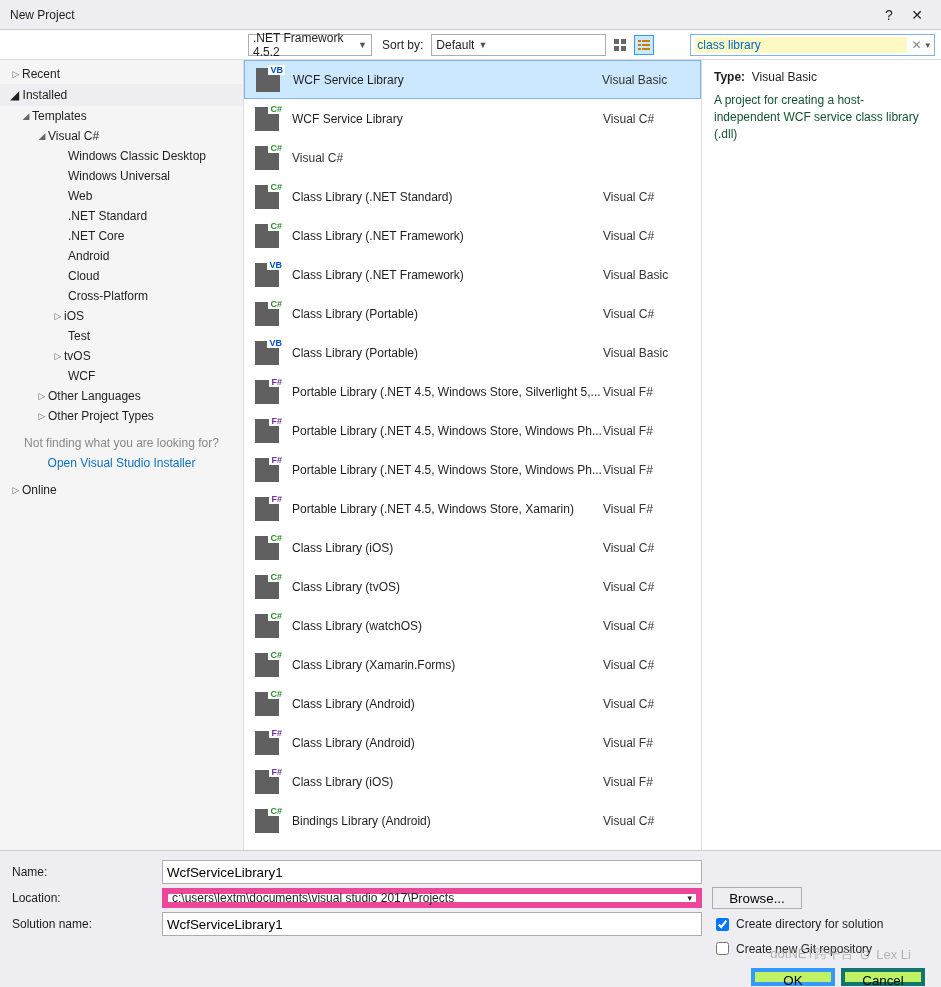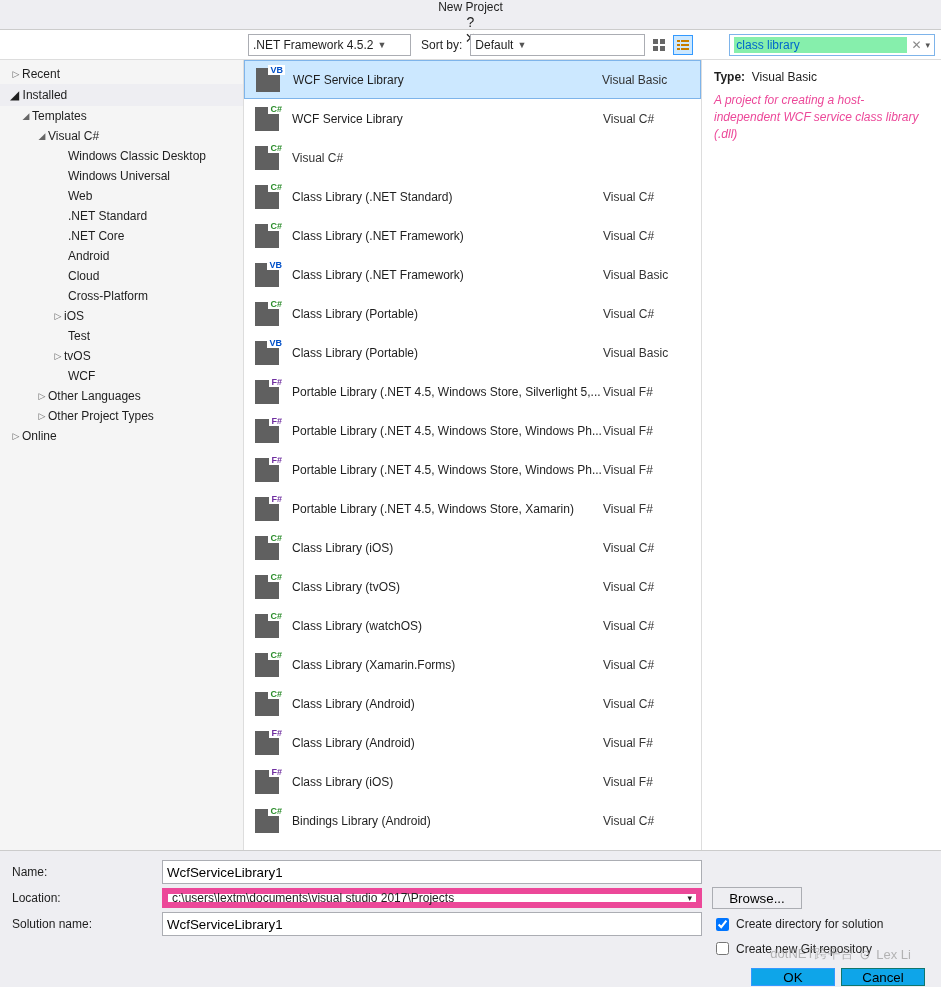--- a/index.html
+++ b/index.html
@@ -1,30 +1,30 @@
 <!DOCTYPE html>
 <html><head>
 <meta charset="utf-8">
 <style>
 * { box-sizing: border-box; font-family: "Segoe UI", Tahoma, sans-serif; }
 body { margin: 0; background: #fff; font-size: 12px; color: #1e1e1e; width: 941px; height: 987px; overflow: hidden; position: relative; }
-.titlebar { height: 30px; background: #eeeef2; display: flex; align-items: center; padding: 0 10px; border-bottom: 1px solid #ccc; flex-direction: column; }
+.titlebar { height: 30px; background: #eeeef2; display: flex; align-items: center; padding: 0 10px; border-bottom: 1px solid #ccc; }
 .titlebar .title { flex: 1; font-size: 12px; }
 .titlebar .btn { width: 28px; text-align: center; font-size: 14px; cursor: pointer; }
 .toolbar { height: 30px; display: flex; align-items: center; padding: 0 6px; gap: 4px; border-bottom: 1px solid #ddd; }
 .toolbar .spacer-left { width: 238px; }
 .dropdown { border: 1px solid #abadb3; height: 22px; display: flex; align-items: center; padding: 0 4px; background: #fff; }
 .dropdown .dd-arrow { margin-left: 4px; font-size: 9px; color: #555; }
-.fw-dd { width: 163px; }
+.fw-dd { width: 124px; }
 .sort-dd { width: 175px; }
 .sort-lbl { margin: 0 4px 0 6px; }
 .view-btn { width: 20px; height: 20px; display: flex; align-items: center; justify-content: center; border: 1px solid transparent; }
 .view-btn.sel { border-color: #3399ff; background: #cce8ff; }
 .searchbox { flex: 1; border: 1px solid #7eb4ea; height: 22px; display: flex; align-items: center; padding: 0 4px; margin-left: 6px; }
-.searchbox input { border: none; outline: none; flex: 1; font-size: 12px; color: #0066cc; background: #86efac; padding: 1px 2px; }
+.searchbox input { border: none; outline: none; flex: 1; font-size: 12px; color: #0066cc; background: #fef9c3; padding: 1px 2px; }
 .searchbox .x { color: #888; cursor: pointer; padding: 0 4px; }
 .searchbox .dd-arrow { font-size: 9px; color: #555; }
 .main { display: flex; height: 790px; }
 .sidebar { width: 244px; background: #f5f5f5; border-right: 1px solid #ddd; padding-top: 4px; overflow: hidden; }
 .side-item { padding: 3px 6px 3px 10px; display: flex; align-items: center; cursor: pointer; }
 .side-item .exp { width: 12px; display: inline-block; text-align: center; font-size: 9px; color: #666; }
 .side-hdr { background: #eeeef2; padding: 4px 10px; font-weight: 400; display: flex; align-items: center; }
 .side-item.lv1 { padding-left: 20px; }
 .side-item.lv2 { padding-left: 36px; }
 .side-item.lv3 { padding-left: 52px; }
@@ -40,33 +40,33 @@
 .tmpl-row .name { flex: 1; }
 .tmpl-row .lang { width: 90px; text-align: left; color: #333; }
 .ic { display: inline-block; width: 24px; height: 24px; background: #606060; position: relative; }
 .ic::after { content: ""; position: absolute; top: -3px; right: -5px; font-size: 9px; font-weight: bold; padding: 0 2px; background: #fff; }
 .ic.vb::after { content: "VB"; color: #0050c8; }
 .ic.cs::after { content: "C#"; color: #2a8c2a; }
 .ic.fs::after { content: "F#"; color: #7030a0; }
 .rpanel { width: 240px; border-left: 1px solid #ddd; padding: 10px 12px; }
 .rpanel .typel { margin-bottom: 8px; }
 .rpanel .typel b { font-weight: 600; }
-.rpanel .desc { color: #ec4899; line-height: 1.4; font-style: italic; }
+.rpanel .desc { color: #14532d; line-height: 1.4; }
 .bottom { border-top: 1px solid #ccc; background: #eeeef2; padding: 6px 12px; }
 .brow { display: flex; align-items: center; margin: 3px 0; }
 .brow label { width: 150px; }
 .brow input[type=text] { border: 1px solid #abadb3; height: 24px; padding: 0 4px; background: #fff; }
 .brow .w1 { width: 540px; }
 .brow .w2 { width: 540px; }
 .brow .combo { width: 540px; border: 6px solid #ec4899; height: 20px; display: flex; align-items: center; padding: 0 4px; background: #fff; }
 .brow .combo .dd-arrow { margin-left: auto; font-size: 9px; }
 .brow button { margin-left: 10px; height: 22px; width: 90px; border: 1px solid #abadb3; background: #eeeef2; cursor: pointer; }
 .chk { margin-left: 10px; display: flex; align-items: center; gap: 4px; }
 .btnrow { display: flex; justify-content: flex-end; gap: 6px; margin-top: 10px; padding-right: 4px; }
-.btnrow button { width: 84px; height: 18px; border: 1px solid #0f766e; background: #0ea5e9; cursor: pointer; }
+.btnrow button { width: 84px; height: 18px; border: 4px solid #0f766e; background: #bef264; cursor: pointer; }
 .btnrow button.primary { border-color: #3399ff; }
 .watermark { position: absolute; right: 30px; bottom: 24px; color: #999; font-size: 13px; opacity: 0.7; pointer-events: none; display: flex; align-items: center; gap: 6px; }
 </style>
 </head>
 <body>
 
 <div class="titlebar">
   <span class="title">New Project</span>
   <span class="btn">?</span>
   <span class="btn">✕</span>
@@ -163,20 +163,24 @@
         <span class="lbl">WCF</span>
       </div>
     <div class="side-item lv2">
         <span class="exp">▷</span>
         <span class="lbl">Other Languages</span>
       </div>
     <div class="side-item lv2">
         <span class="exp">▷</span>
         <span class="lbl">Other Project Types</span>
       </div>
+    <div class="side-foot">
+      <span>Not finding what you are looking for?</span>
+      <a>Open Visual Studio Installer</a>
+    </div>
     <div class="side-item">
         <span class="exp">▷</span>
         <span class="lbl">Online</span>
       </div>
   </div>
 
   <div class="center" id="template-list">
       <div class="tmpl-row sel">
         <div class="icon">
           <span class="ic vb"></span>

